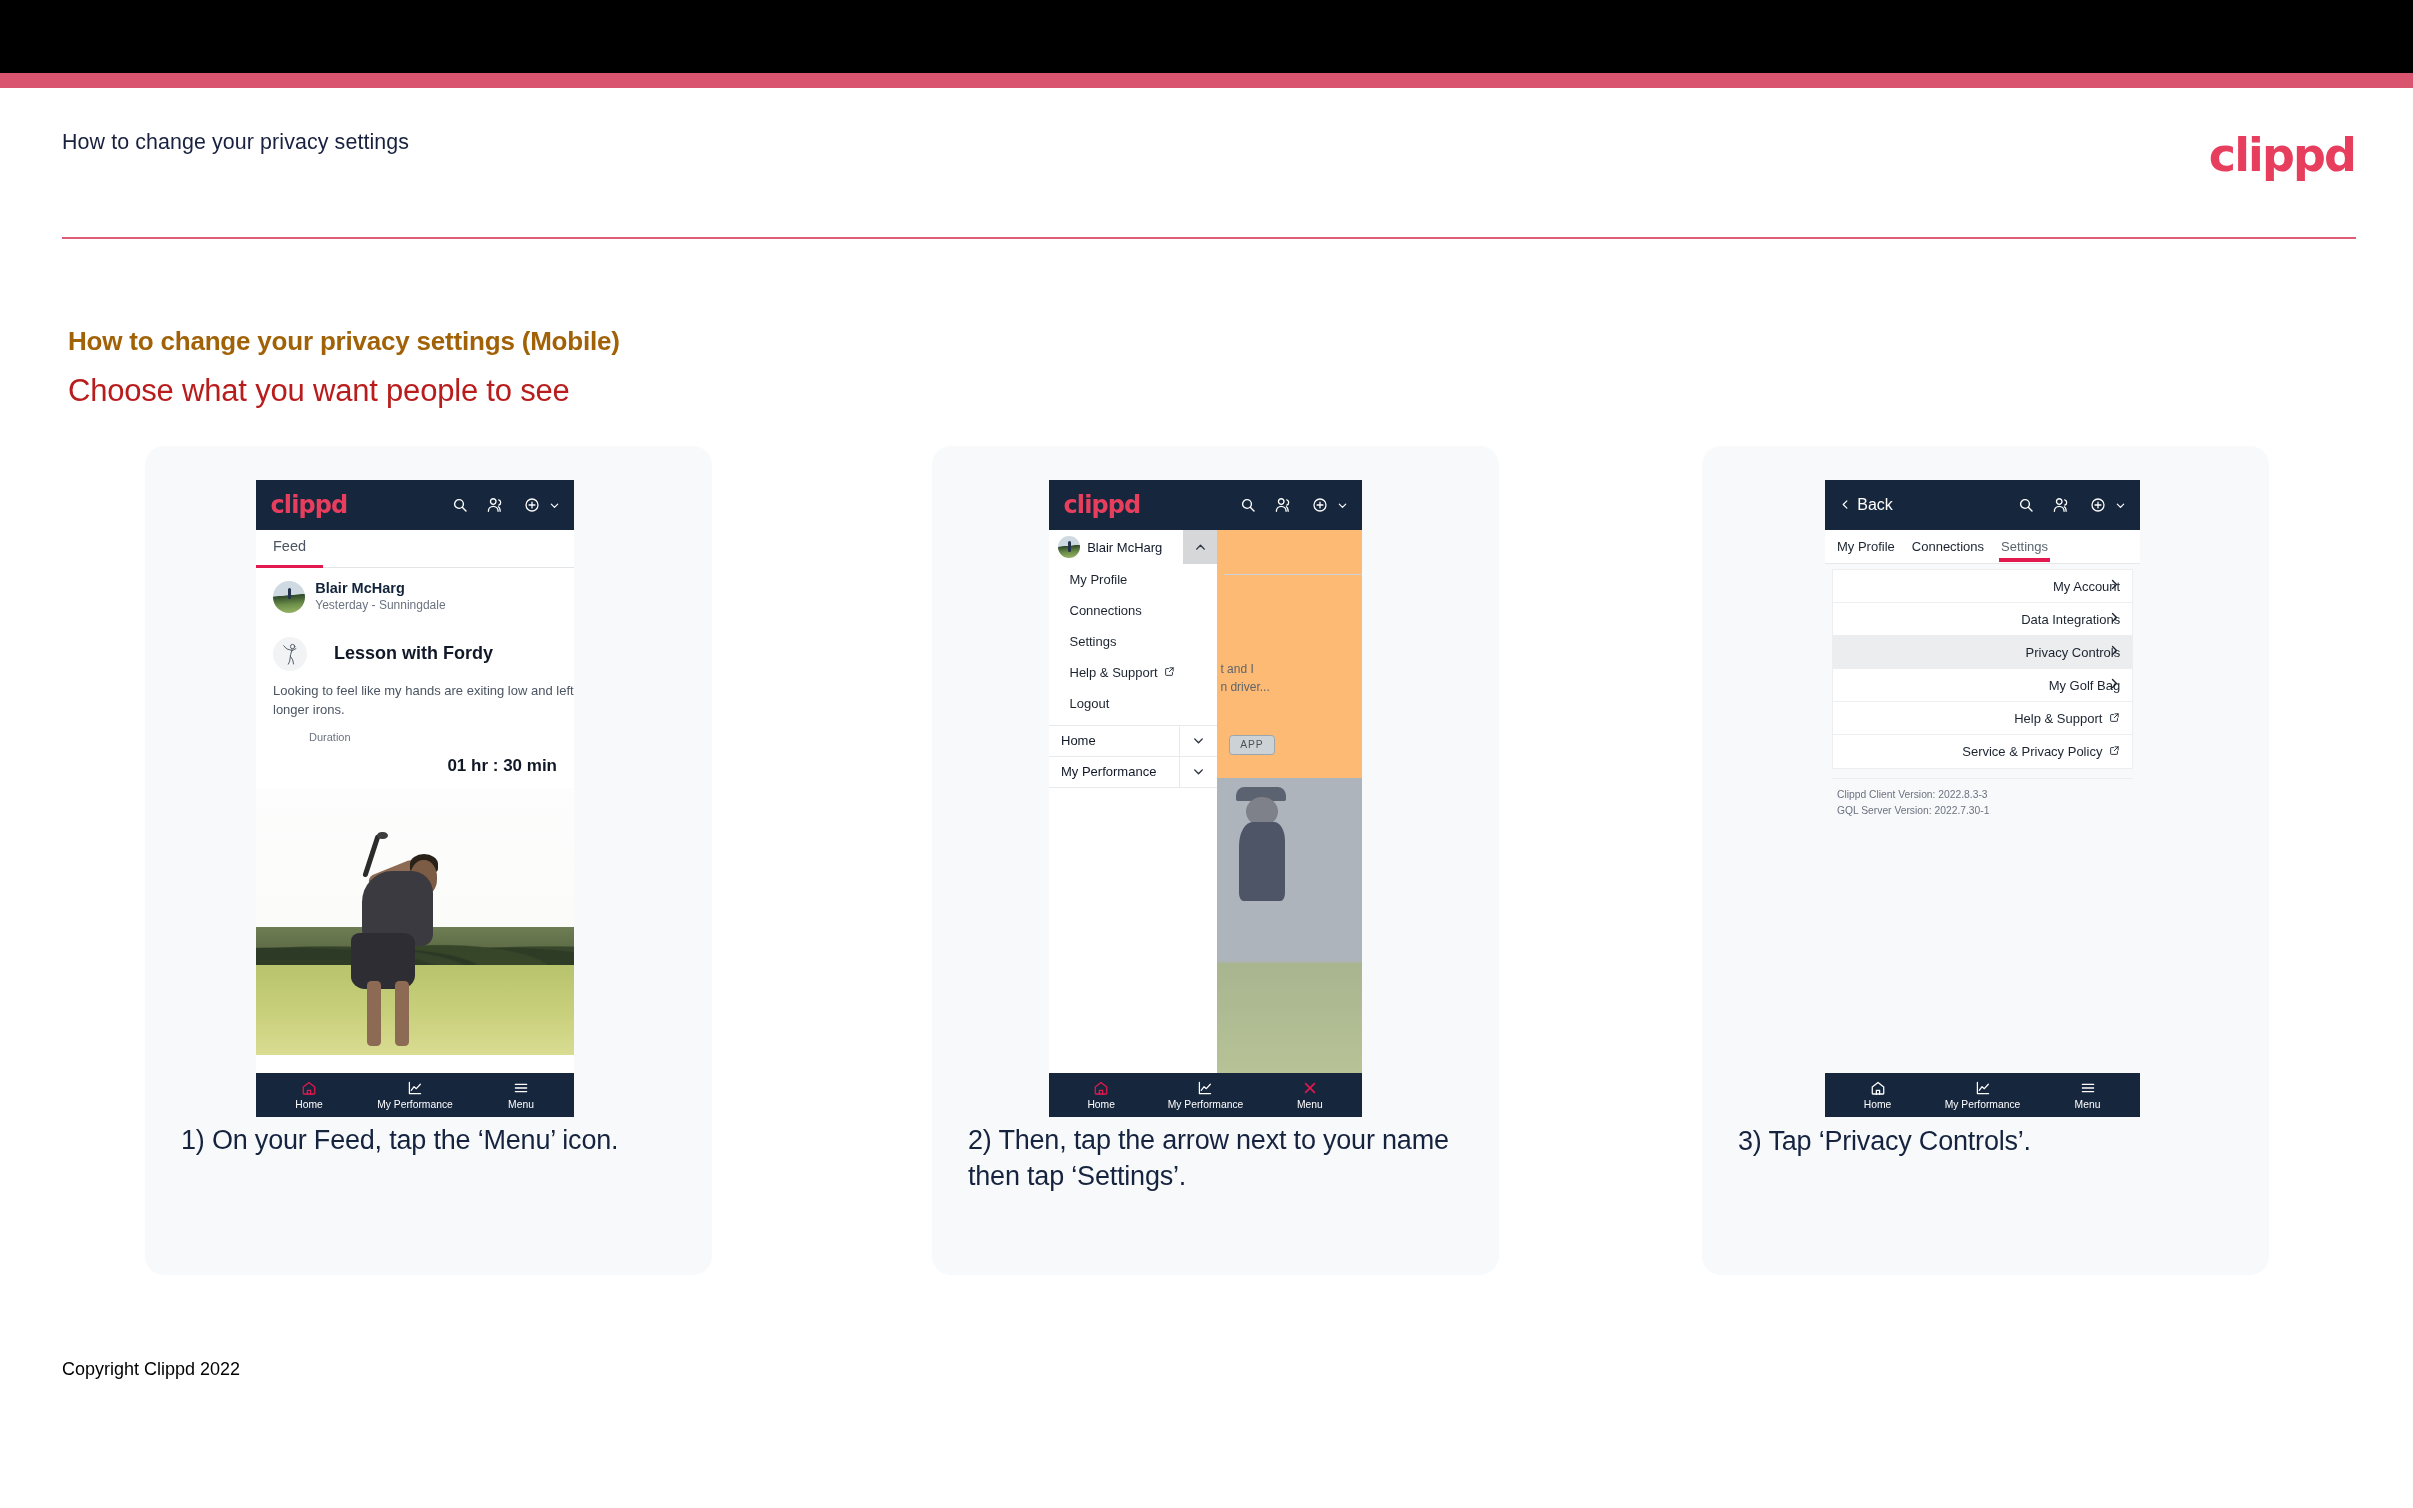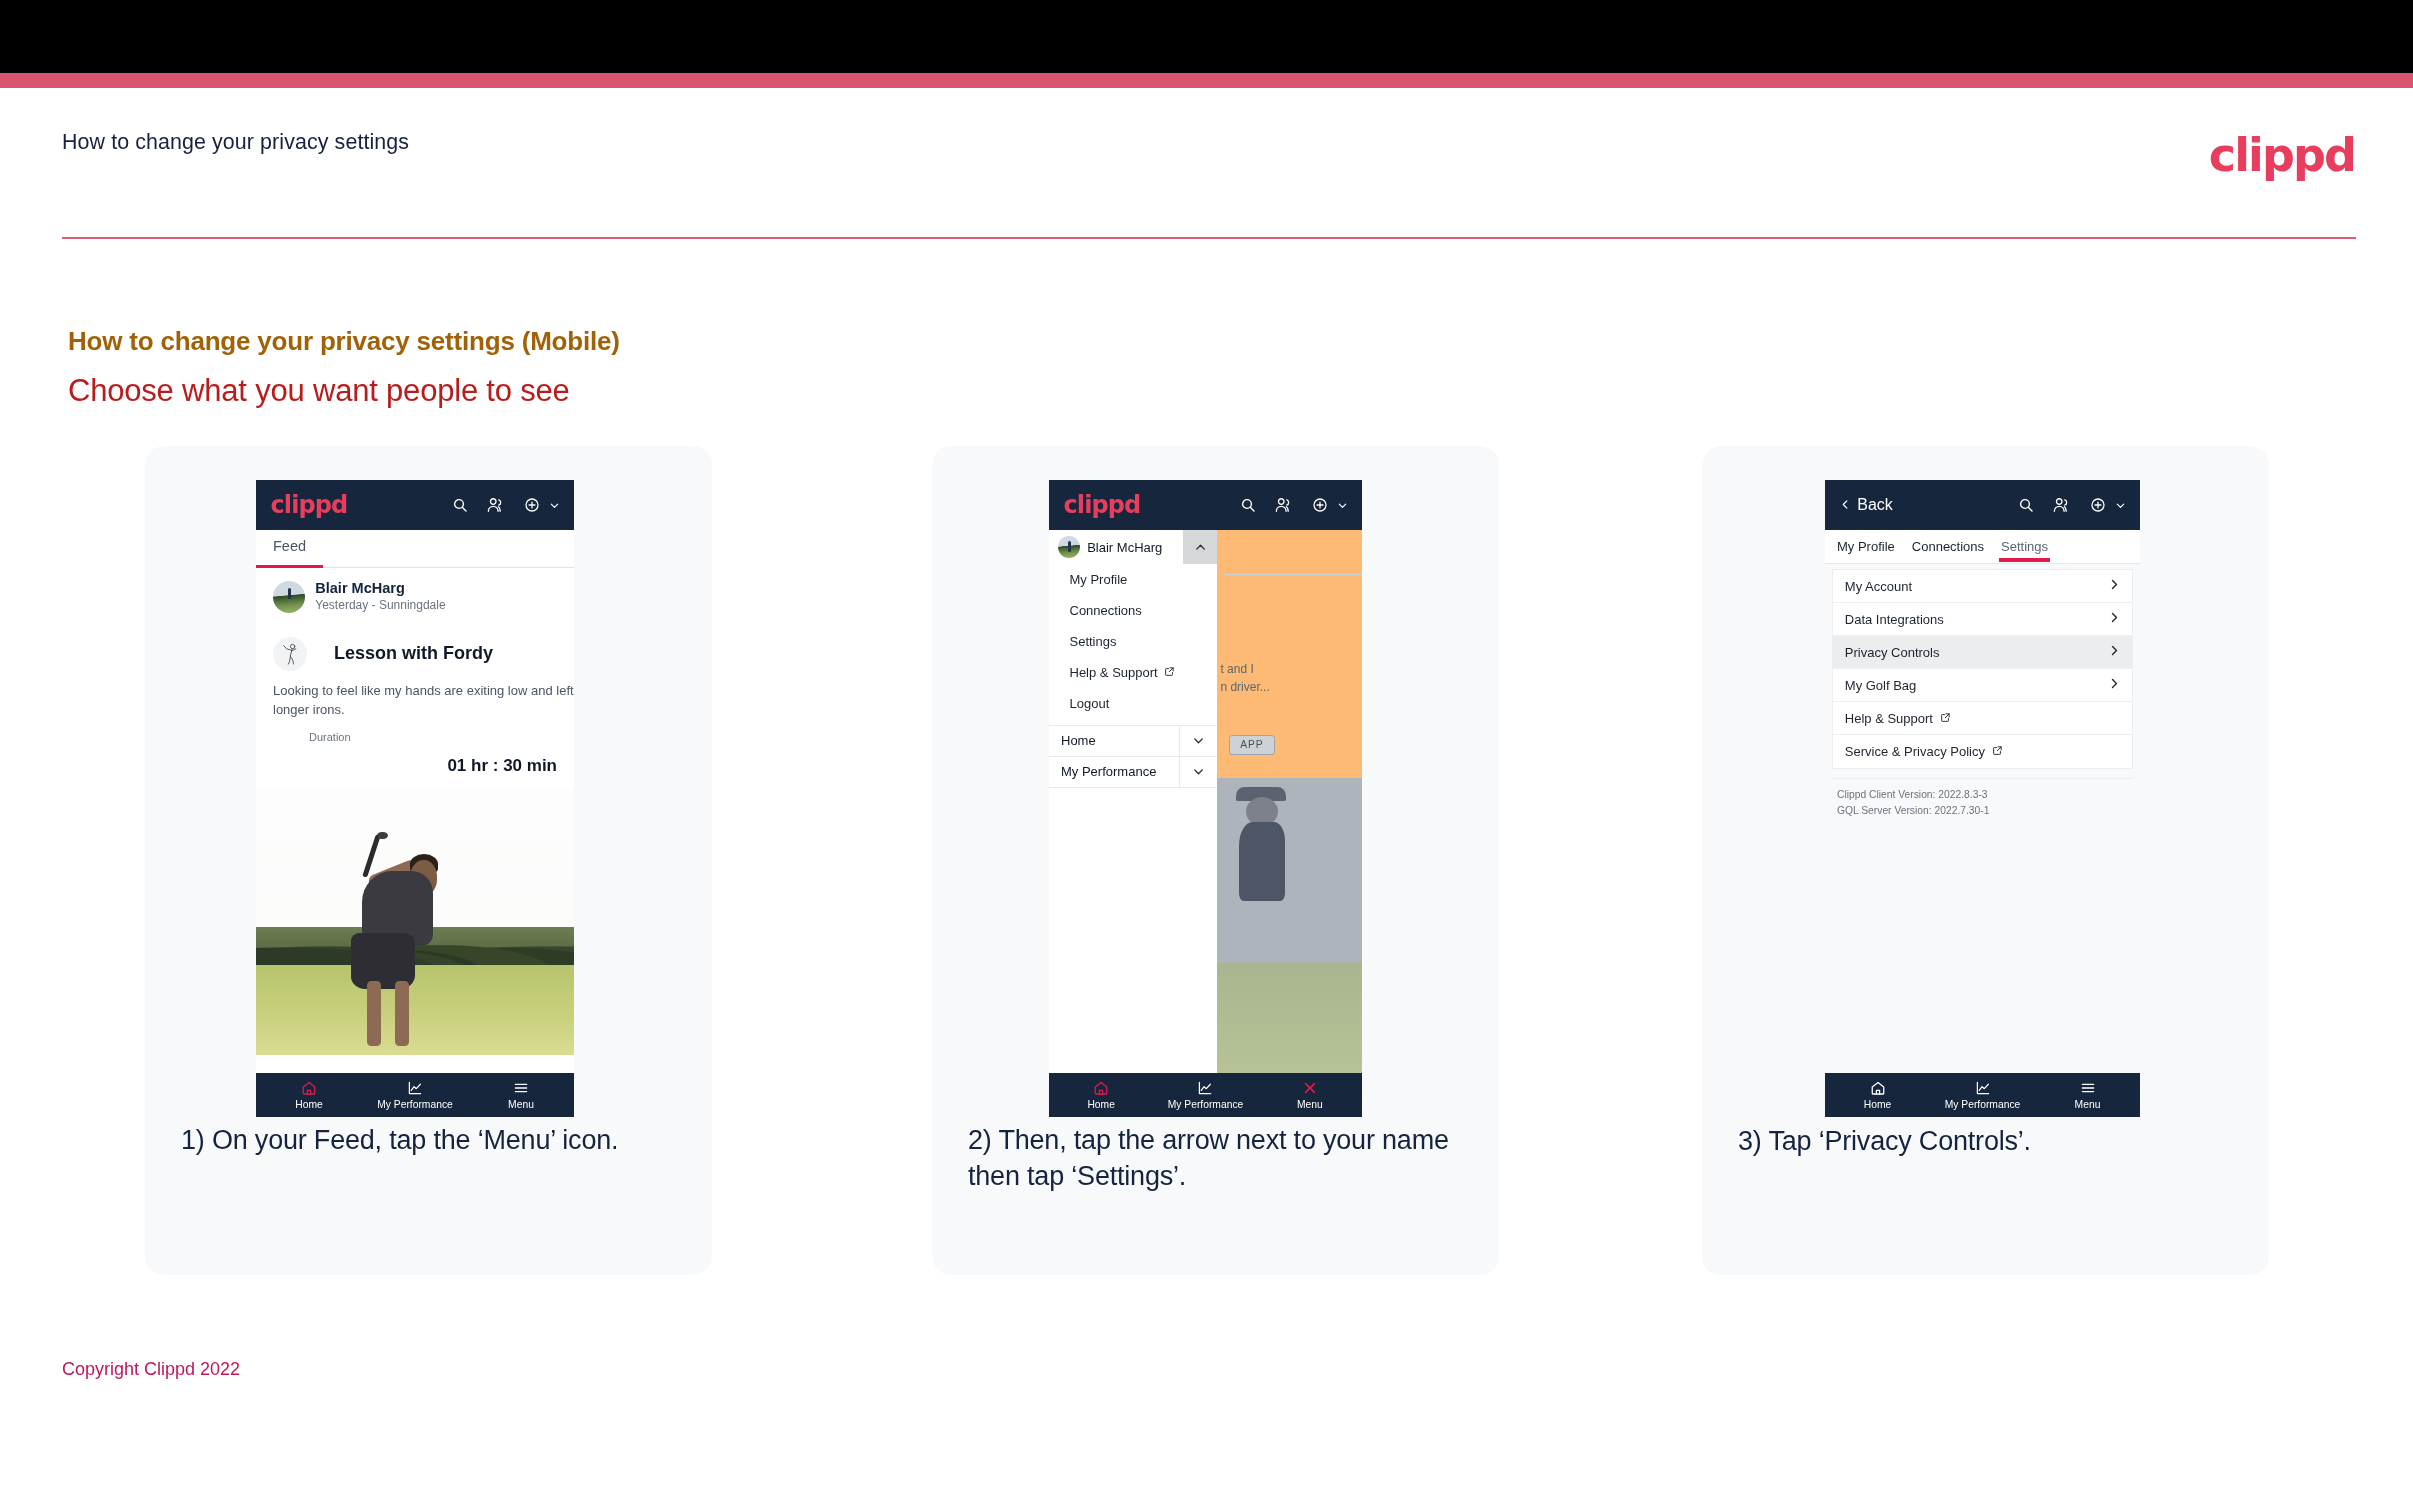--- a/index.html
+++ b/index.html
@@ -251,32 +251,32 @@
   }
   .tabs3 .t { font-size:13px; color:#1c2430; position:relative; padding-bottom:6.8px; padding-top:6.8px; }
   .tabs3 .t.active { color:#5b6570; }
   .tabs3 .t.active::after{
     content:""; position:absolute; left:-1.7px; right:-1.7px; bottom:-0.9px; height:3.4px; background:#e2194e;
   }
   .setlist { margin:5.1px 6.8px 0 6.8px; border:0.9px solid #eceef0; background:#fff; }
   .setrow {
     height:33px; display:flex; align-items:center; gap:6.8px;
     padding:0 12px; font-size:13px; color:#1c2430;
-    border-bottom:0.9px solid #eceef0; position:relative;
+    border-bottom:0.9px solid #eceef0; position:relative;justify-content:flex-end;
   }
   .setrow:last-child{ border-bottom:none; }
   .setrow.hl { background:#ebedee; }
   .setrow .chev { position:absolute; right:12px; top:50%; transform:translateY(-50%); }
   .divider3 { height:0.9px; background:#eceef0; margin:8.5px 6.8px 0 6.8px; }
   .vers { padding:8.5px 12px 0 12px; font-size:10.3px; color:#6b7280; line-height:1.55; }
 
   
   .footer {
     position:absolute; left:62px; top:1359px;
-    font-size:18px; color:#be185d;
+    font-size:18px; color:#000000;
   }
 </style>
 </head>
 <body>
 
 <div class="top-black"></div>
 <div class="top-pink"></div>
 
 <div class="hdr-title">How to change your privacy settings</div>
 <div class="hdr-logo">clippd</div>

